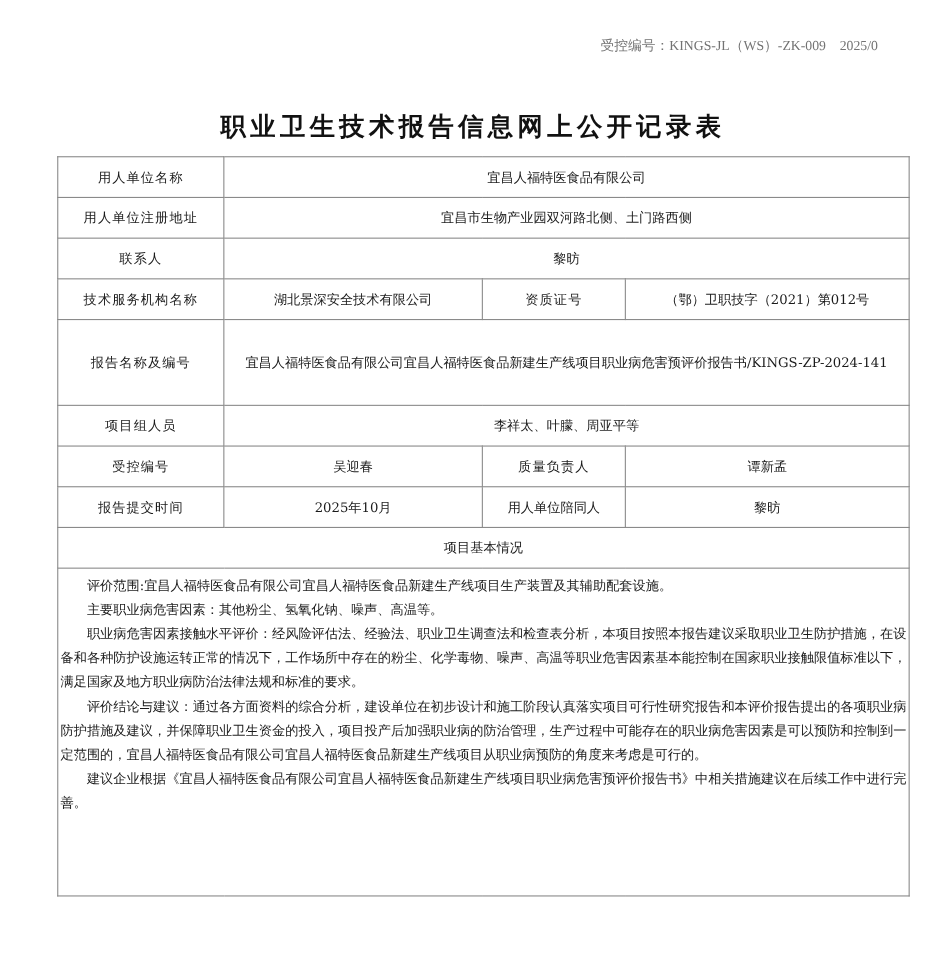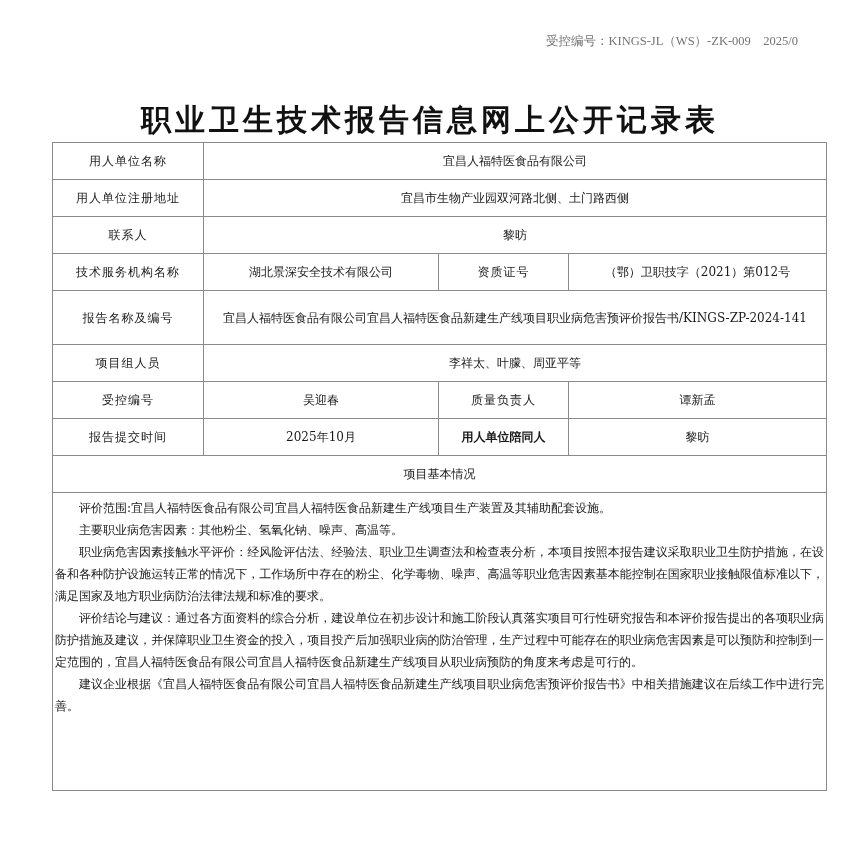--- a/index.html
+++ b/index.html
@@ -1,21 +1,21 @@
 <!DOCTYPE html>
 <html><head>
 <meta charset="utf-8">
 <style>
   html, body { margin:0; padding:0; background:#ffffff; }
   body { width:860px; height:867px; position:relative; overflow:hidden;
          font-family:"DejaVu Serif","Liberation Serif",serif; color:#1a1a1a; }
   .control-no { position:absolute; top:33px; left:546px; font-size:12.5px;
                 white-space:nowrap; font-family:"Liberation Serif","DejaVu Serif",serif; color:#737373; }
   .title { position:absolute; top:100px; left:0; width:860px; text-align:center;
-           font-size:30px; letter-spacing:4px; font-weight:bold; color:#111;
+           font-size:23px; letter-spacing:4px; font-weight:bold; color:#111;
            font-family:"DejaVu Sans","Liberation Sans",sans-serif; }
   table.rec { position:absolute; top:142px; left:52px; width:774px;
               border-collapse:collapse; table-layout:fixed; }
   table.rec td { border:1.5px solid #8a8a8a; text-align:center; vertical-align:middle;
                  font-size:12px; padding:0 2px; line-height:22px; }
   td.lbl { letter-spacing:1px; }
   tr.r38 td { height:36px; }
   tr.r47 td { height:45px; }
   td.body { text-align:left !important; vertical-align:top !important;
             padding:4px 2px 6px 2px !important; font-size:15.5px; line-height:24.5px;margin-left:23px; }
@@ -48,36 +48,36 @@
     <td colspan="3">黎昉</td>
   </tr>
   <tr class="r38">
     <td class="lbl">技术服务机构名称</td>
     <td>湖北景深安全技术有限公司</td>
     <td class="lbl">资质证号</td>
     <td>（鄂）卫职技字（2021）第012号</td>
   </tr>
   <tr class="r47">
     <td class="lbl">报告名称及编号</td>
-    <td colspan="3" style="padding:4px 6px;">宜昌人福特医食品有限公司宜昌人福特医食品新建生产线项目职业病危害预评价报告书/KINGS-ZP-2024-141</td>
+    <td colspan="3" style="padding:16px 6px;">宜昌人福特医食品有限公司宜昌人福特医食品新建生产线项目职业病危害预评价报告书/KINGS-ZP-2024-141</td>
   </tr>
   <tr class="r38">
     <td class="lbl">项目组人员</td>
     <td colspan="3">李祥太、叶朦、周亚平等</td>
   </tr>
   <tr class="r38">
     <td class="lbl">受控编号</td>
     <td>吴迎春</td>
     <td class="lbl">质量负责人</td>
     <td>谭新孟</td>
   </tr>
   <tr class="r38">
     <td class="lbl">报告提交时间</td>
     <td>2025年10月</td>
-    <td class="lbl" style="letter-spacing:0;font-weight:bold;">用人单位陪同人</td>
+    <td class="lbl" style="letter-spacing:0;">用人单位陪同人</td>
     <td>黎昉</td>
   </tr>
   <tr class="r38">
     <td colspan="4">项目基本情况</td>
   </tr>
   <tr>
     <td colspan="4" class="body" style="height:287px;">
       <p>评价范围:宜昌人福特医食品有限公司宜昌人福特医食品新建生产线项目生产装置及其辅助配套设施。</p>
       <p>主要职业病危害因素：其他粉尘、氢氧化钠、噪声、高温等。</p>
       <p>职业病危害因素接触水平评价：经风险评估法、经验法、职业卫生调查法和检查表分析，本项目按照本报告建议采取职业卫生防护措施，在设备和各种防护设施运转正常的情况下，工作场所中存在的粉尘、化学毒物、噪声、高温等职业危害因素基本能控制在国家职业接触限值标准以下，满足国家及地方职业病防治法律法规和标准的要求。</p>

